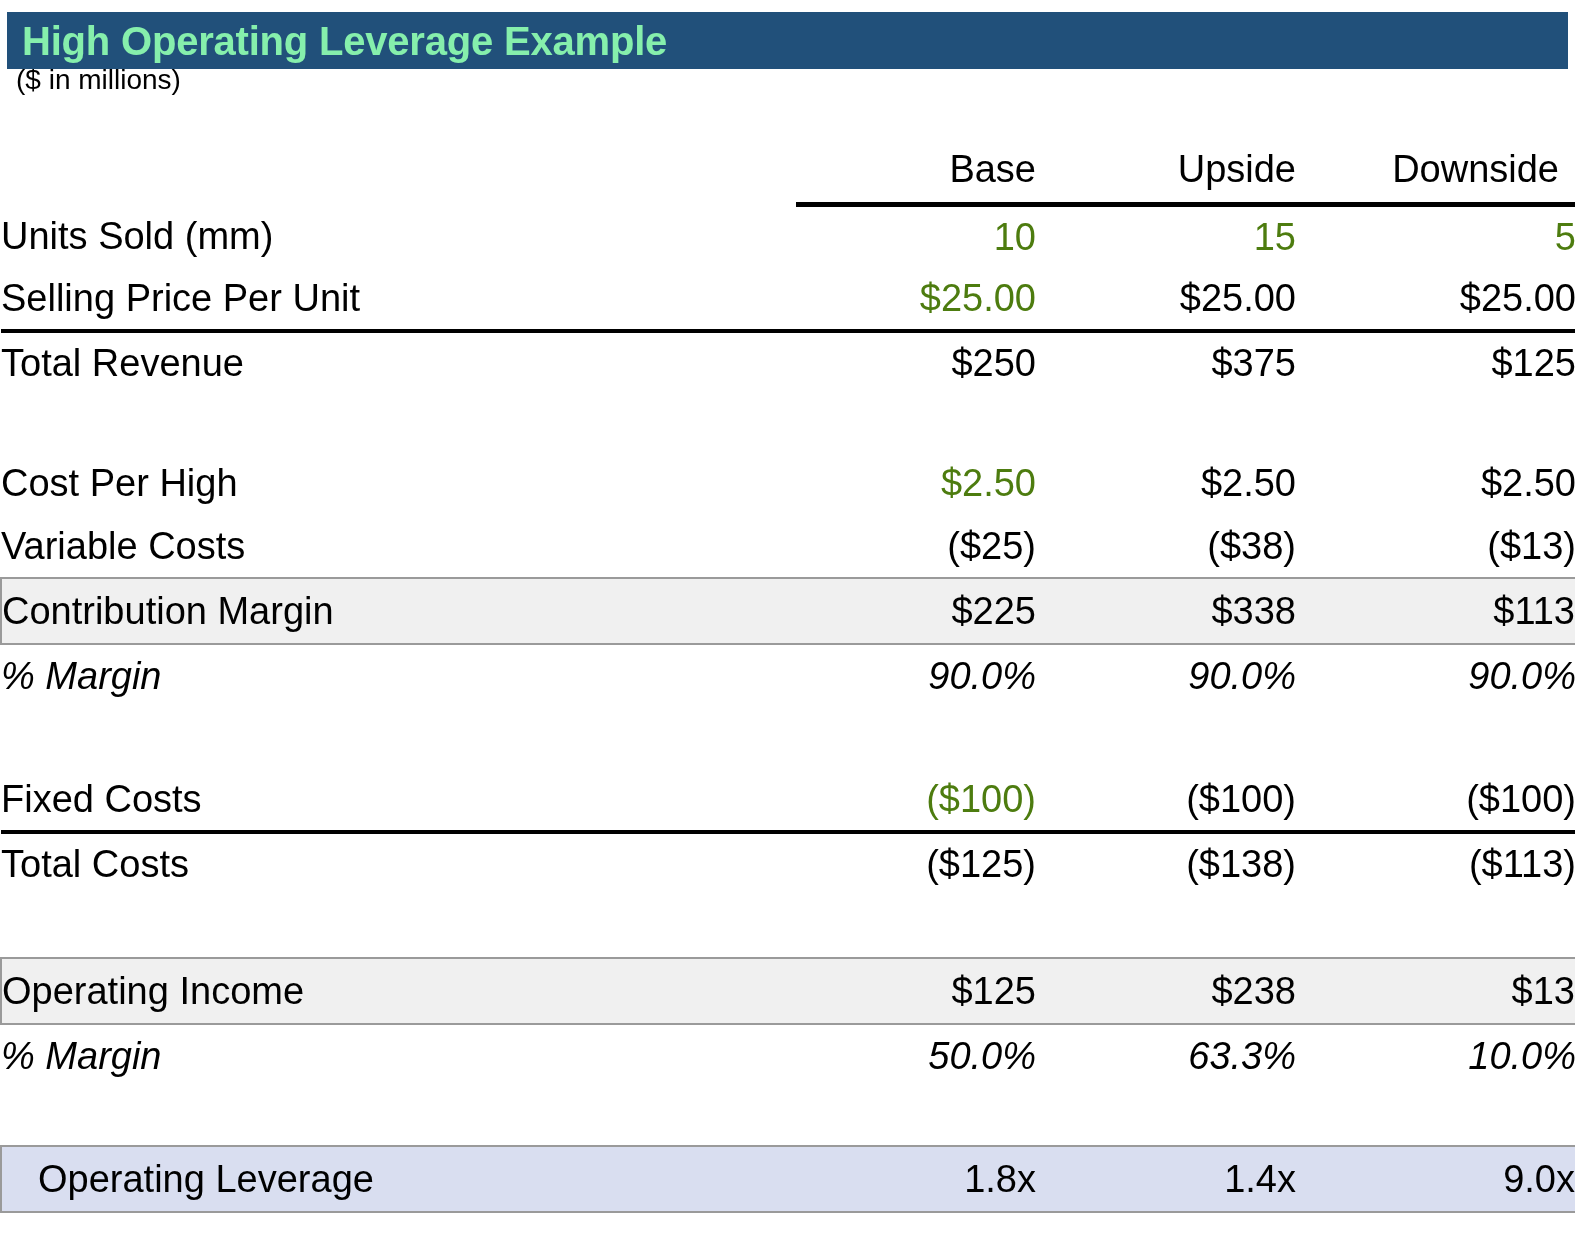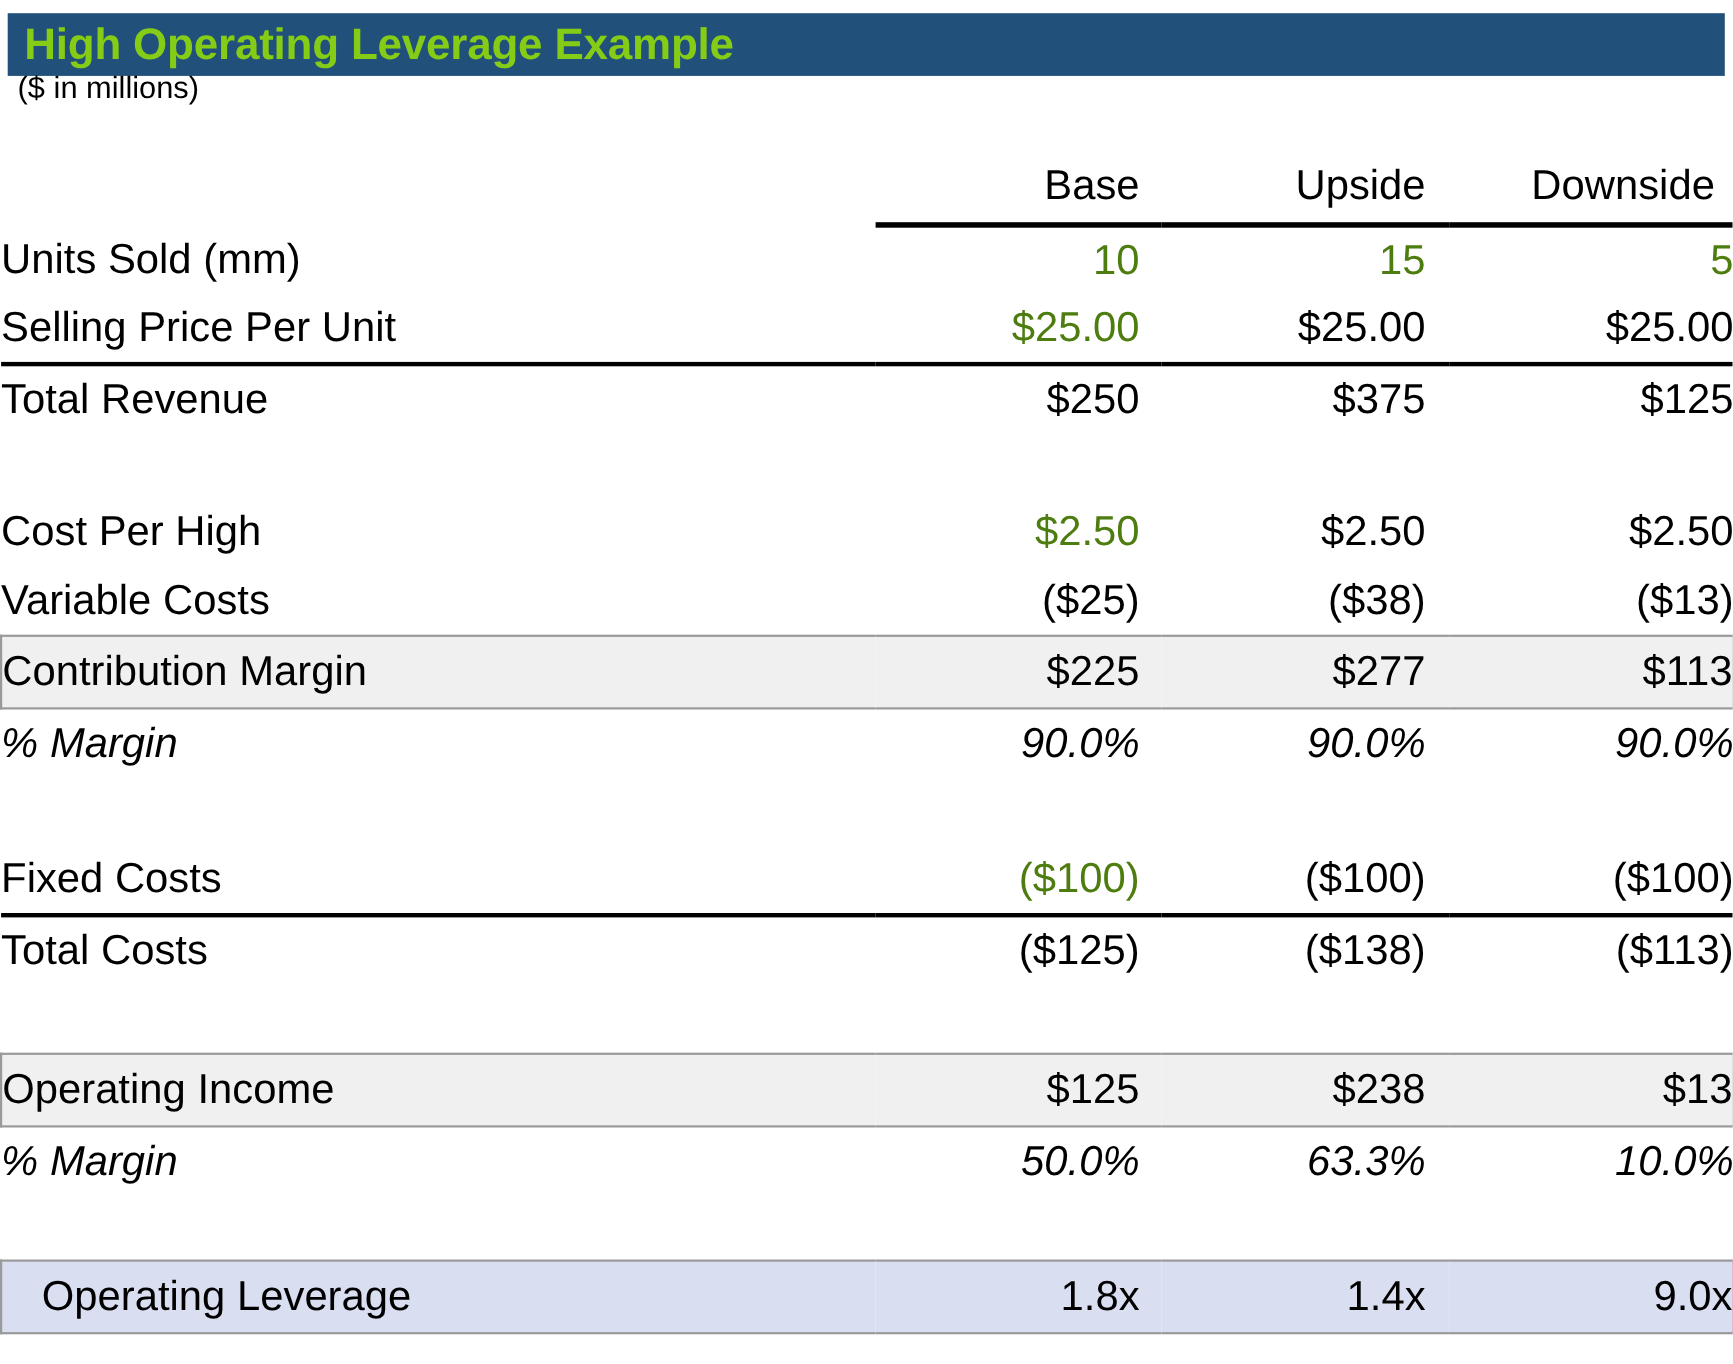--- a/index.html
+++ b/index.html
@@ -29,21 +29,21 @@
     top: 12px;
     width: 1561px;
     height: 57px;
     background: #21507A;
     display: flex;
     align-items: center;
     box-sizing: border-box;
     padding-left: 15px;
   }
   .title-text {
-    color: #84cc16;
+    color: #86efac;
     font-size: 40px;
     font-weight: bold;
     letter-spacing: -0.2px;
     line-height: 1;
     white-space: nowrap;
   }
 
   .units-note {
     position: absolute;
     left: 16px;
@@ -126,21 +126,21 @@
   tr.shade > td:first-child { border-left: 2px solid #9a9a9a; }
   tr.shade > td:last-child  { border-right: 2px solid #9a9a9a; }
 
   tr.shade-blue > td {
     background: #D9DEF0;
     border-top: 2px solid #9a9a9a;
     border-bottom: 2px solid #9a9a9a;
     padding-left: 36px;
   }
   tr.shade-blue > td:first-child { border-left: 2px solid #9a9a9a; }
-  tr.shade-blue > td:last-child  { border-right: 2px solid #be185d; }
+  tr.shade-blue > td:last-child  { border-right: 2px solid #0c4a6e; }
 
   .edge-l { padding-left: 7px; }
 </style>
 </head>
 <body>
 
 <div class="sheet">
 
   <div class="title-bar">
     <div class="title-text">High Operating Leverage Example</div>
@@ -199,21 +199,21 @@
       <tr class="r">
         <td class="lbl">Variable Costs</td>
         <td class="val base">($25)</td>
         <td class="val upside">($38)</td>
         <td class="val">($13)</td>
       </tr>
 
       <tr class="r-tall shade">
         <td class="lbl bold edge-l">Contribution Margin</td>
         <td class="val base bold">$225</td>
-        <td class="val upside bold">$277</td>
+        <td class="val upside bold">$338</td>
         <td class="val bold">$113</td>
       </tr>
 
       <tr class="r">
         <td class="lbl ital indent">% Margin</td>
         <td class="val base ital">90.0%</td>
         <td class="val upside ital">90.0%</td>
         <td class="val ital">90.0%</td>
       </tr>
 

